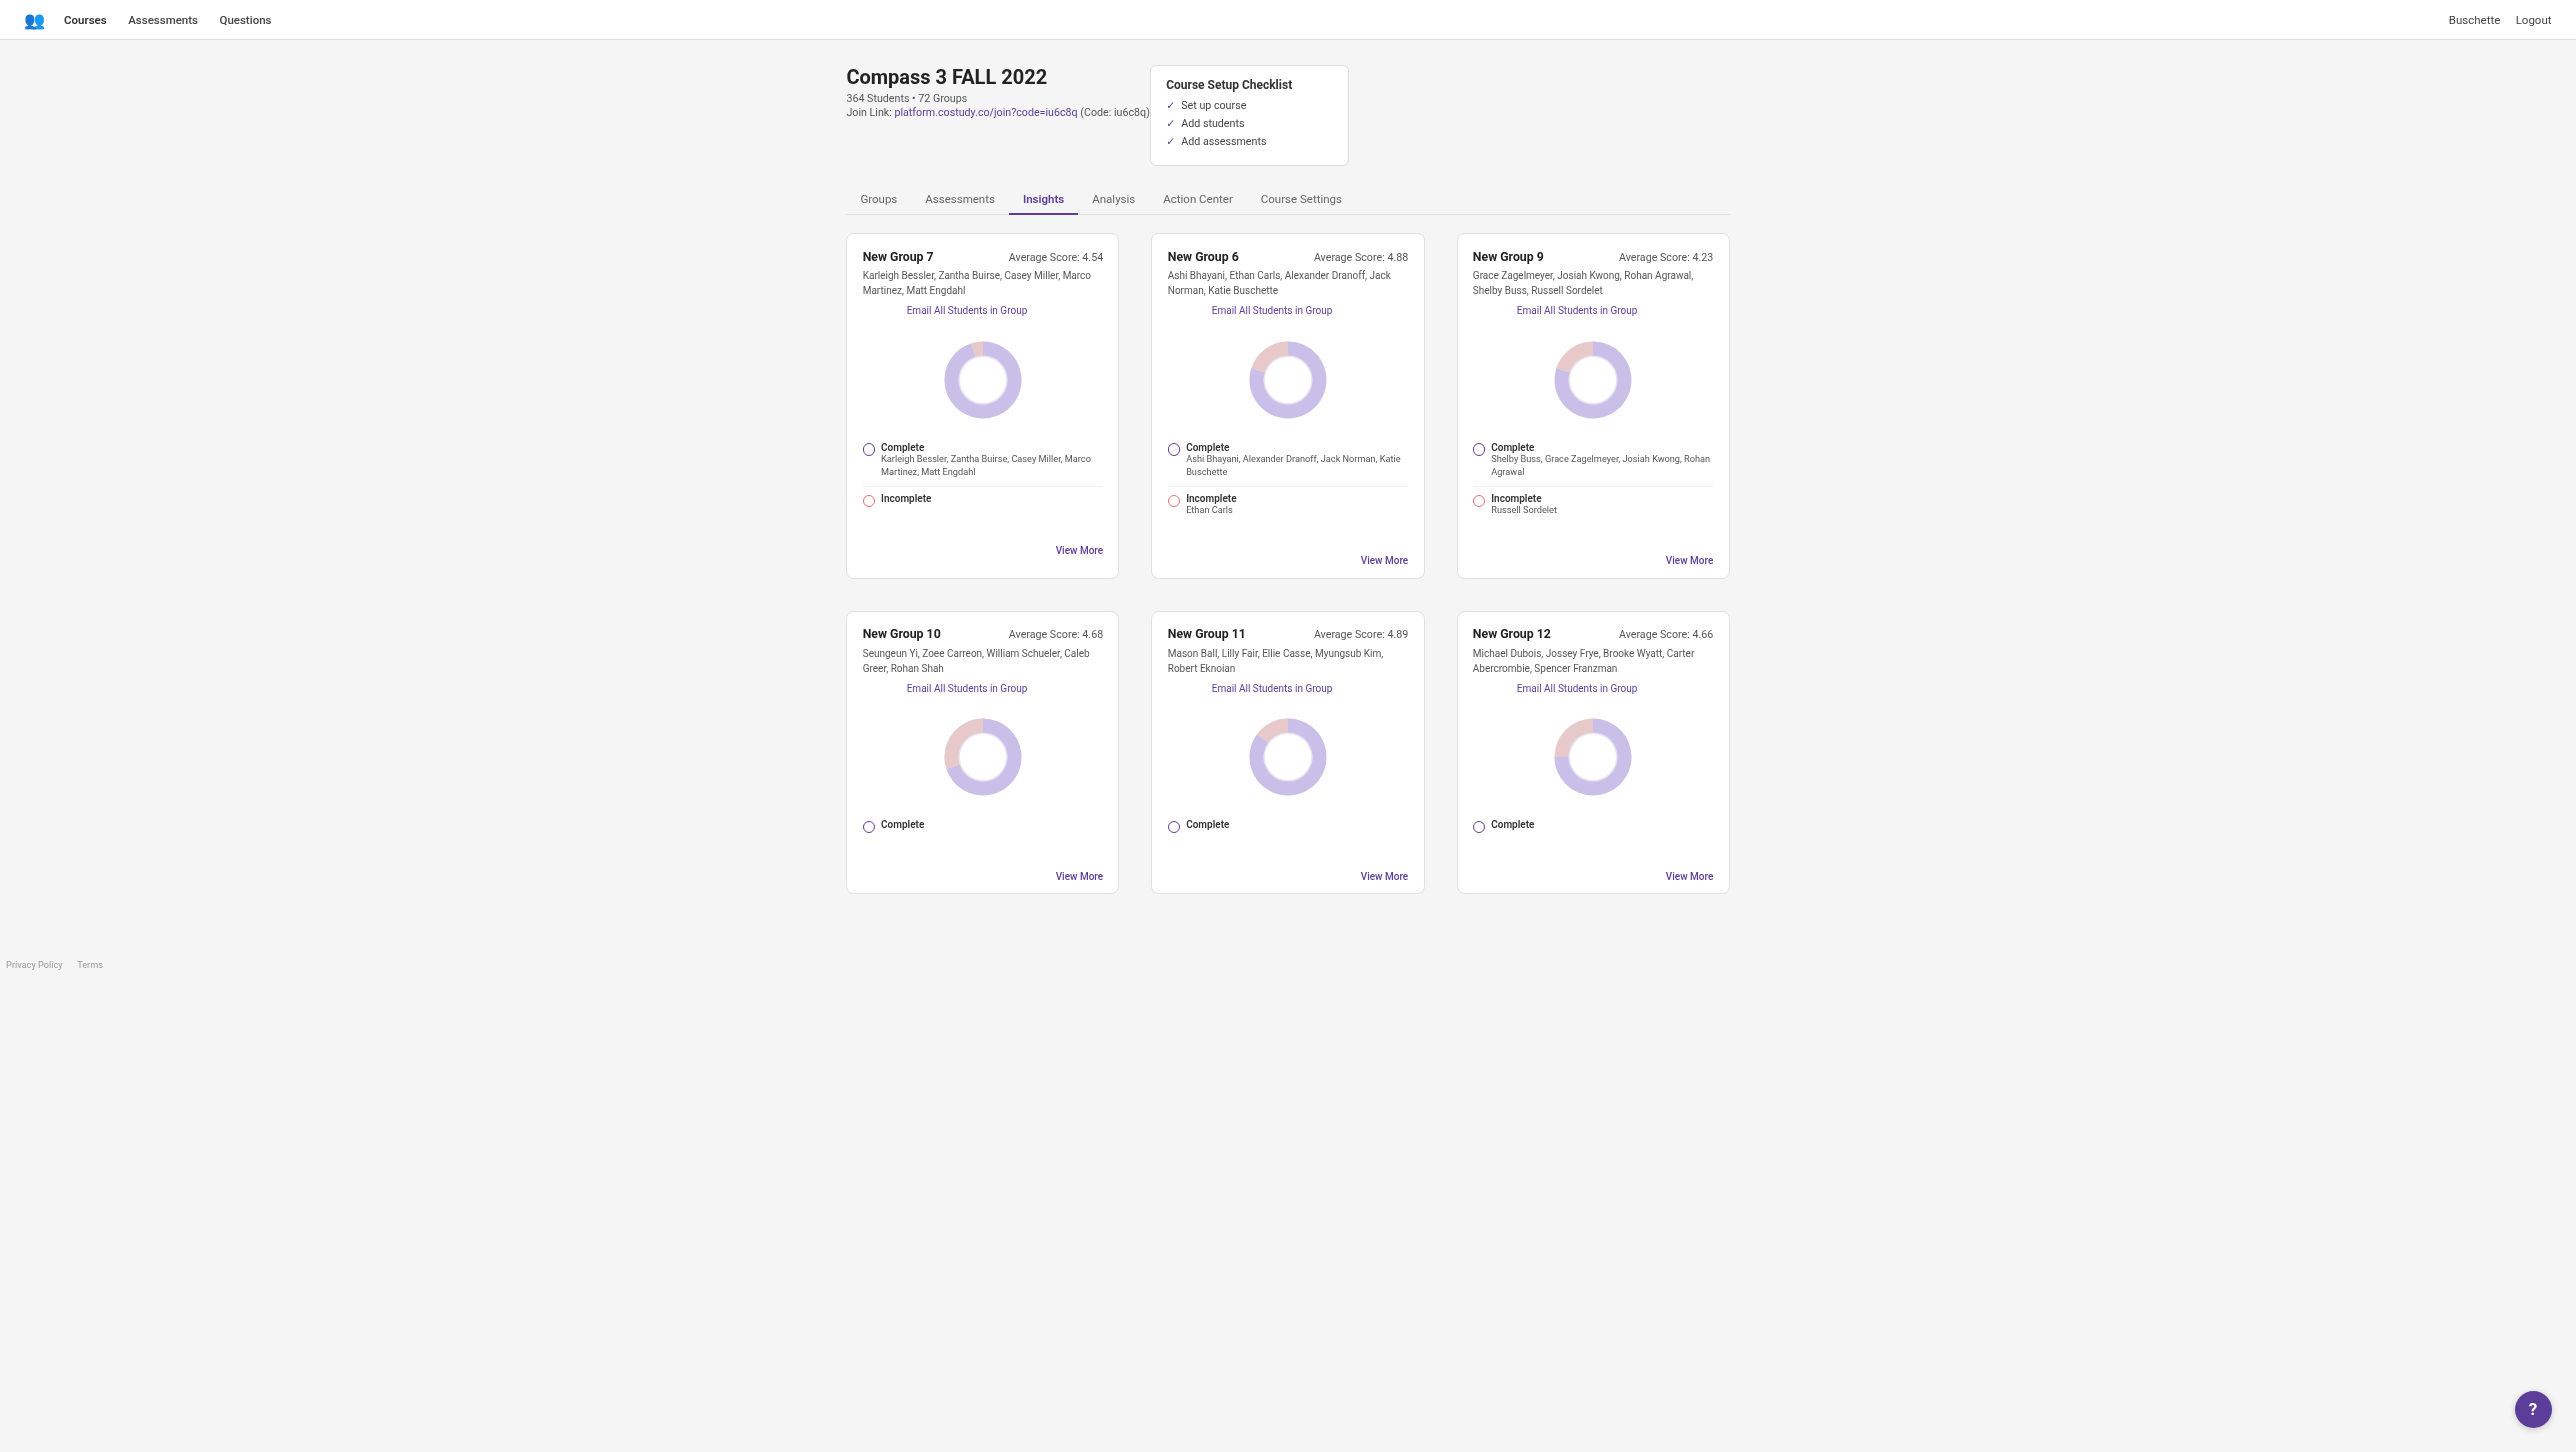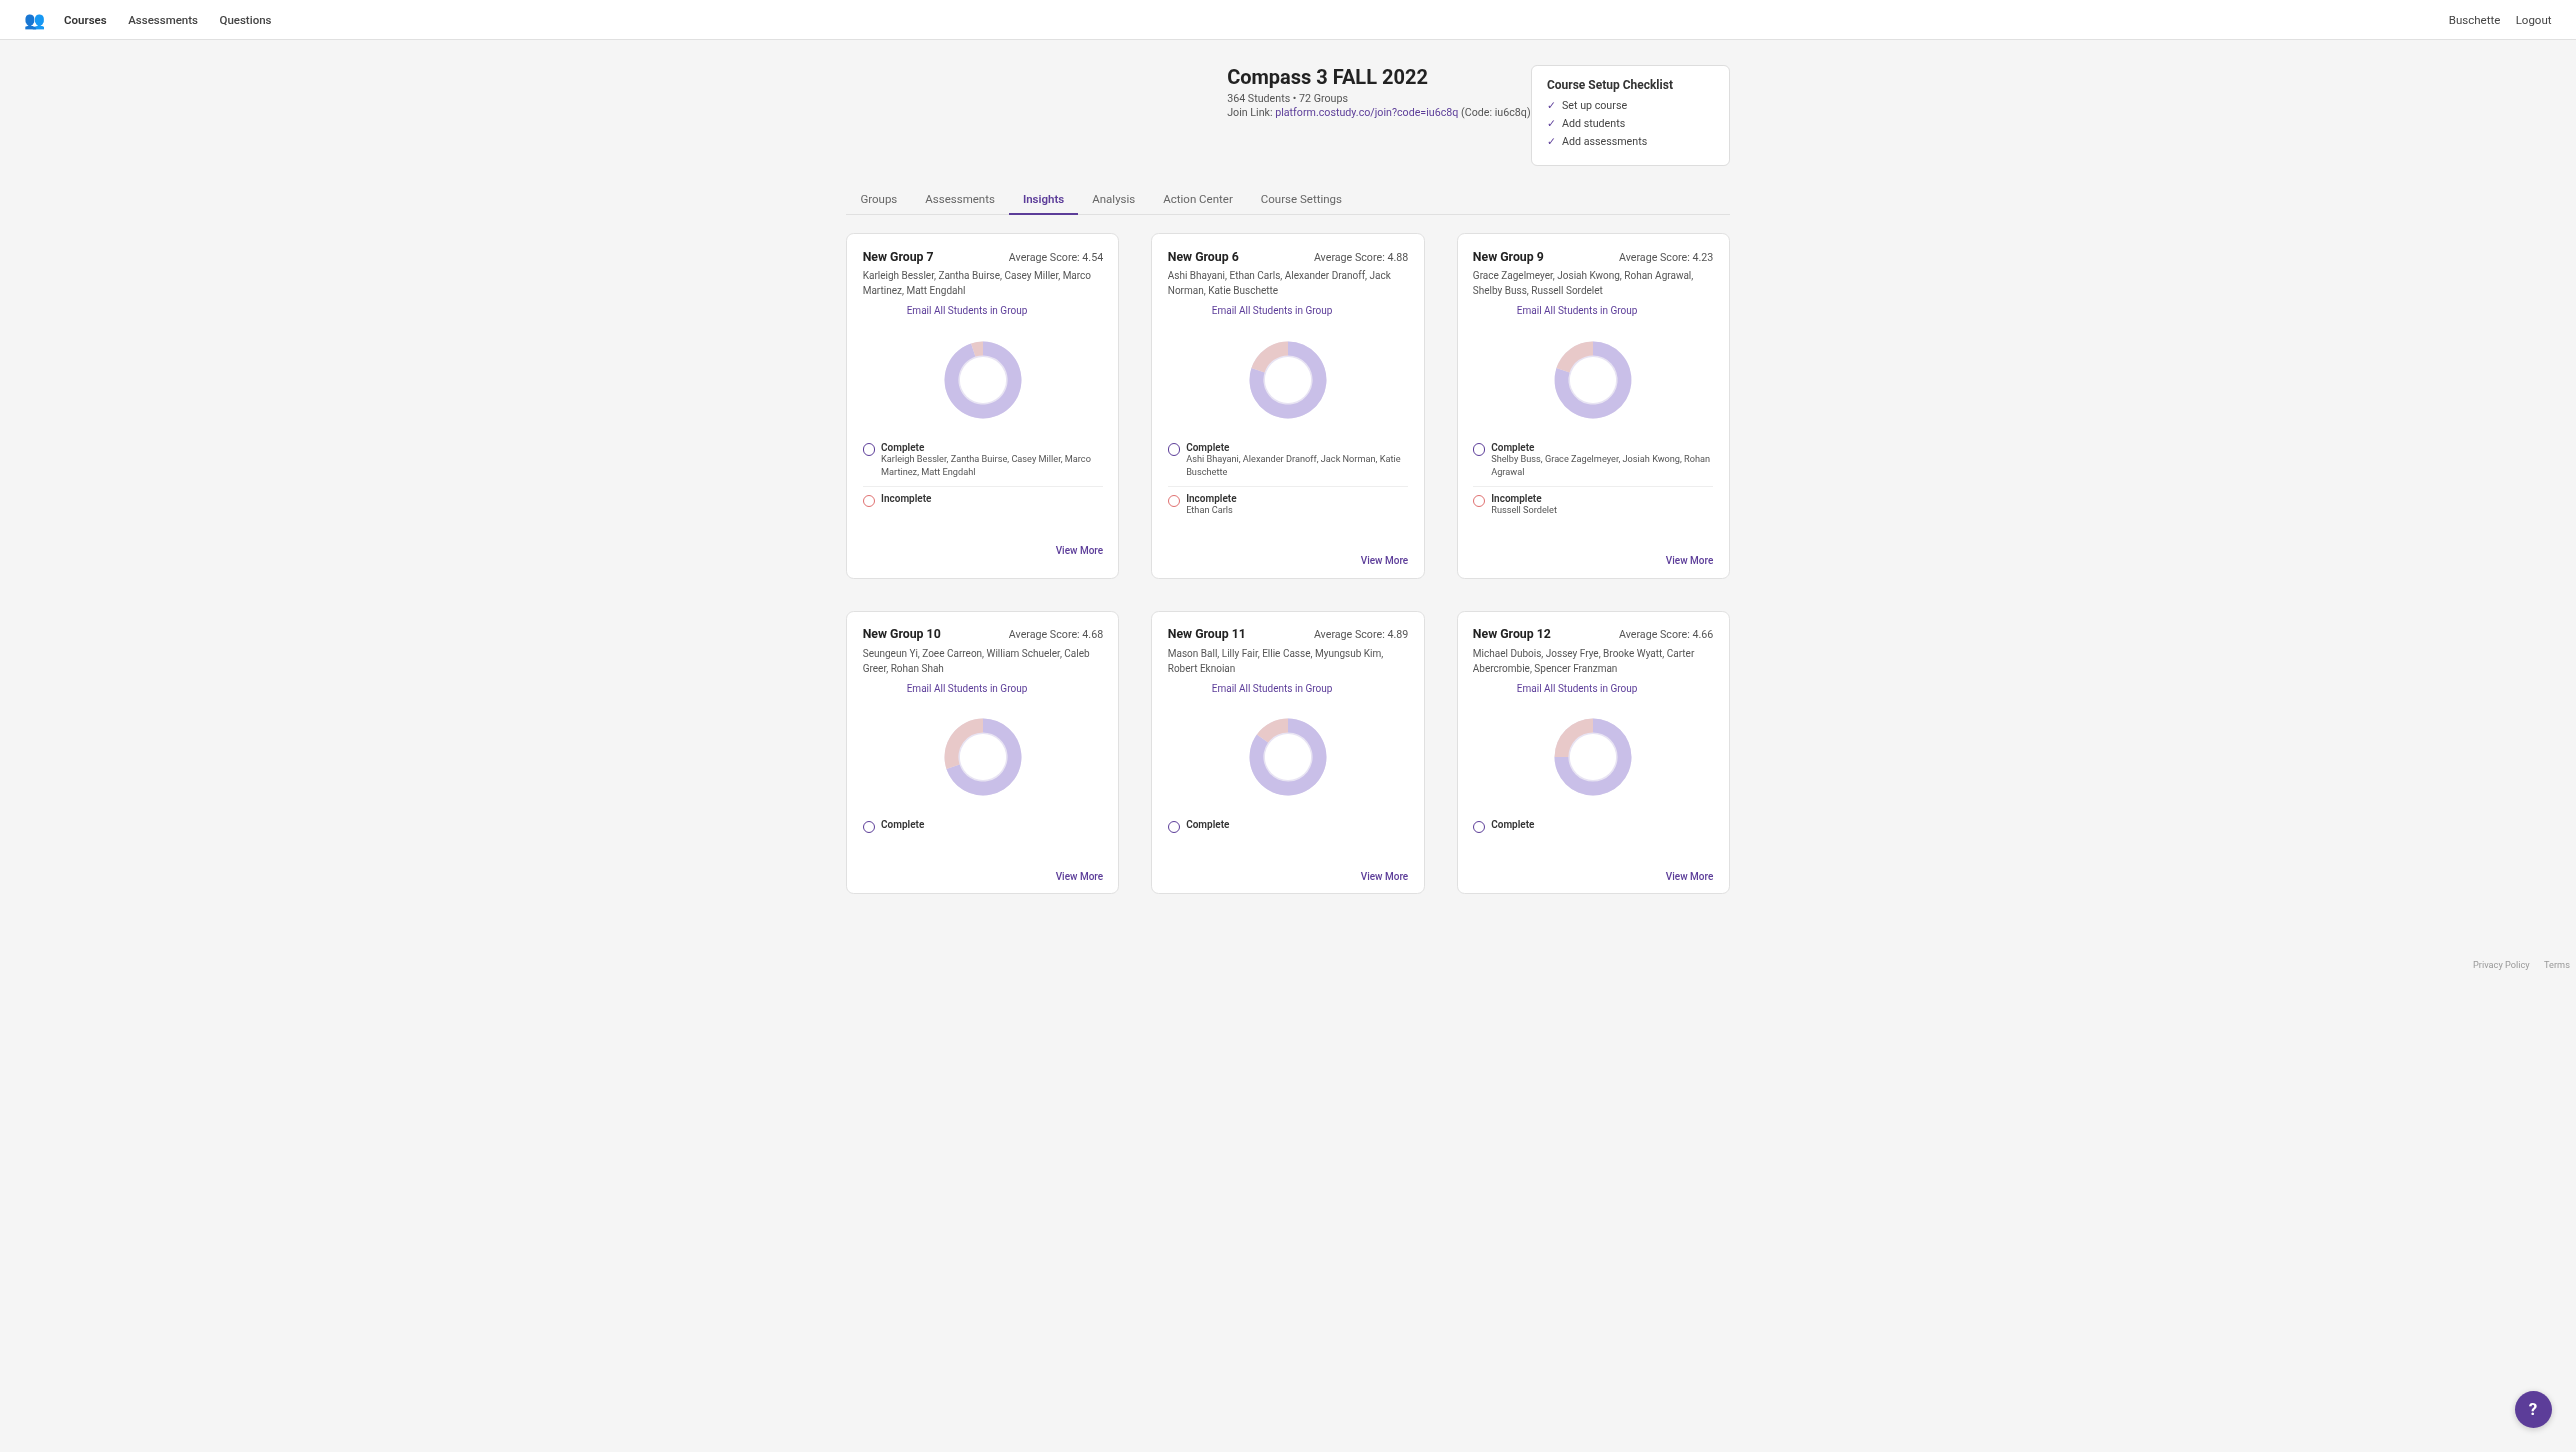--- a/index.html
+++ b/index.html
@@ -11,21 +11,21 @@
     .nav-links { display: flex; gap: 21.5px; }
     .nav-link { text-decoration: none; color: #444; font-size: 11.5px; font-weight: 500; }
     .nav-link.active { color: #333; font-weight: 600; }
     .nav-right { margin-left: auto; display: flex; gap: 15.3px; }
     .nav-right a { text-decoration: none; color: #444; font-size: 11.5px; }
 
     
     .page { max-width: 920px; margin: 0 auto; padding: 24.5px 18.4px 46px; }
 
     
-    .header-row { display: flex; align-items: flex-start; justify-content: flex-end; margin-bottom: 18.4px; }
+    .header-row { display: flex; align-items: flex-start; justify-content: flex-start; margin-bottom: 18.4px; }
     .course-title { font-size: 20px; font-weight: 700; color: #222; }
     .course-meta { font-size: 10.7px; color: #555; margin-top: 3.1px; }
     .join-link { font-size: 10.7px; color: #555; margin-top: 1.5px; }
     .join-link a { color: #5c3d99; text-decoration: none; }
 
     
     .checklist { background: #fff; border: 0.8px solid #ddd; border-radius: 6.1px; padding: 12.3px 15.3px; min-width: 199px; }
     .checklist-title { font-size: 12px; font-weight: 700; margin-bottom: 7.7px; }
     .checklist-item { display: flex; align-items: center; gap: 6.1px; font-size: 10.7px; color: #444; margin-bottom: 4.6px; }
     .checklist-item .check { color: #5c3d99; font-size: 10.7px; }
@@ -59,21 +59,21 @@
     .legend-dot.incomplete { border-color: #e07070; background: transparent; }
     .legend-label { font-size: 10px; font-weight: 600; color: #333; }
     .legend-names { font-size: 9.2px; color: #555; line-height: 1.4; }
     .legend-divider { border: none; border-top: 0.8px solid #eee; margin: 6.1px 0; }
 
     
     .view-more-row { padding: 7.7px 15.3px 10.7px; text-align: right; }
     .view-more { color: #5c3d99; font-size: 10px; text-decoration: none; font-weight: 500; }
 
     
-    .footer { text-align: right; padding: 18.4px 0 6.1px; font-size: 9.2px; color: #999; }
+    .footer { text-align: left; padding: 18.4px 0 6.1px; font-size: 9.2px; color: #999; }
     .footer a { color: #999; text-decoration: none; margin: 0 6.1px; }
 
     
     .help-btn { position: fixed; bottom: 24.5px; right: 24.5px; width: 37px; height: 37px; border-radius: 50%; background: #5c3d99; color: #fff; font-size: 17px; font-weight: 700; display: flex; align-items: center; justify-content: center; cursor: pointer; box-shadow: 0 1.5px 6.1px rgba(0,0,0,0.2); }
   </style>
 </head>
 <body>
 
 <nav class="nav">
   <span class="nav-logo">👥</span>

